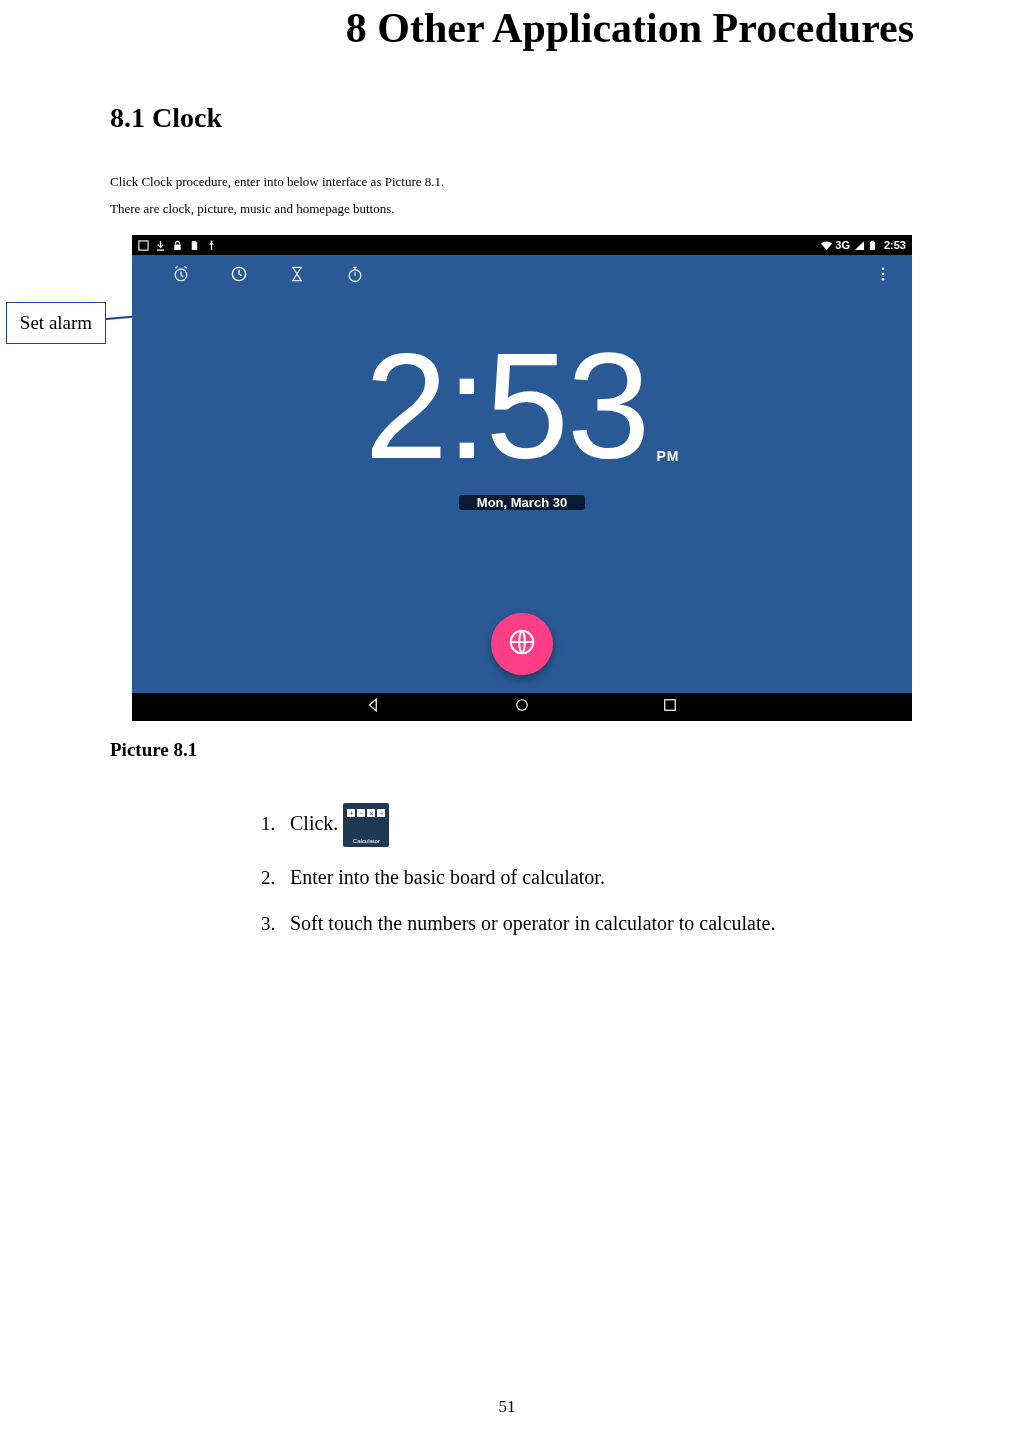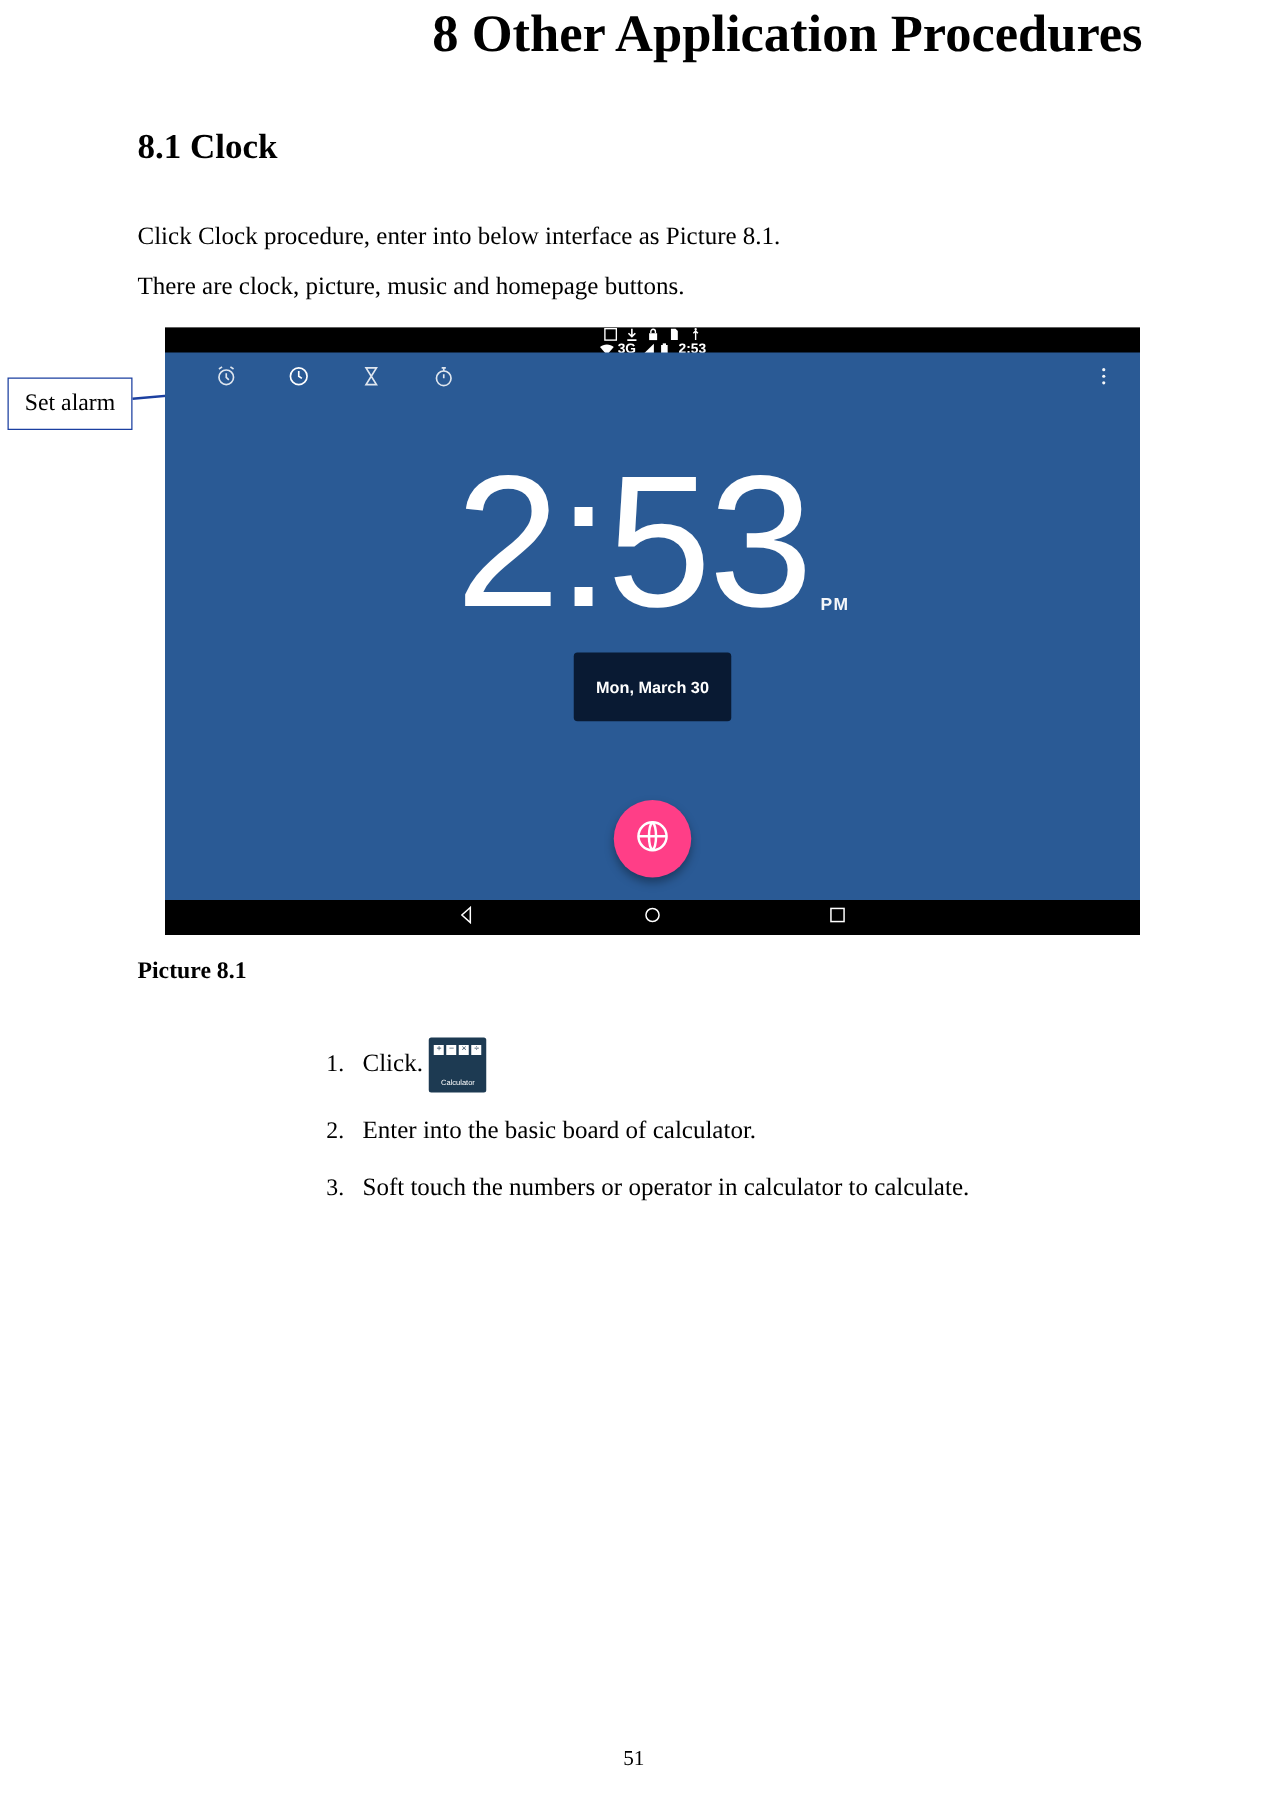--- a/index.html
+++ b/index.html
@@ -23,21 +23,21 @@
     margin-top: 4px;
     margin-bottom: 50px;
     text-align: right;
   }
   h2.section {
     font-size: 28px;
     font-weight: bold;
     margin-bottom: 36px;
   }
   p.body {
-    font-size: 20px;
+    font-size: 13px;
     line-height: 1.9;
     margin-bottom: 2px;
   }
   
   .callout {
     position: absolute;
     left: 6px;
     top: 298px;
     width: 100px;
     height: 42px;
@@ -70,21 +70,20 @@
   }
   .statusbar {
     height: 20px;
     background: #000;
     color: #fff;
     display: flex;
     align-items: center;
     font-size: 11px;
     padding: 0 6px;
     justify-content: space-between;
-    flex-direction: column;
   }
   .status-left { display: flex; gap: 6px; align-items: center; }
   .status-left .ico, .status-right .ico {
     width: 11px; height: 11px; display:inline-block;
   }
   .status-right { display:flex; gap:4px; align-items:center; }
   .ico svg { display:block; }
   .appbody {
     background: #2a5a95;
     height: 438px;
@@ -126,21 +125,21 @@
     align-self: flex-end;
     padding-bottom: 18px;
     font-weight: bold;
   }
   .datechip {
     margin: 14px auto 0;
     background: #091a33;
     color: #fff;
     font-size: 13px;
     font-weight: bold;
-    padding: 20px 18px;
+    padding: 0 18px;
     border-radius: 3px;
     display: inline-block;
   }
   .fab {
     position: absolute;
     left: 50%;
     bottom: 18px;
     transform: translateX(-50%);
     width: 62px; height: 62px;
     border-radius: 50%;

